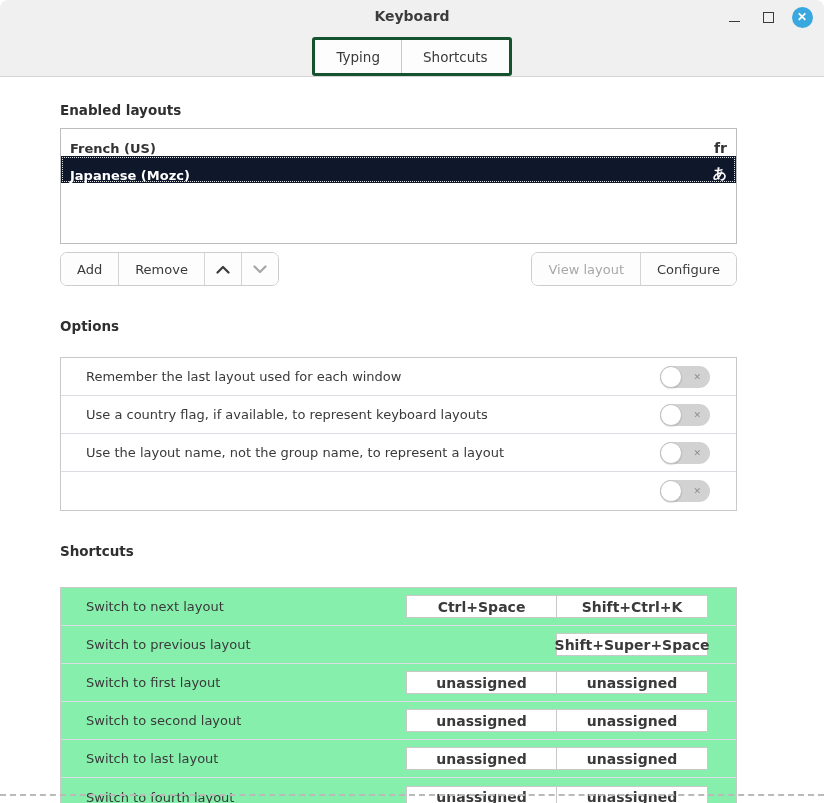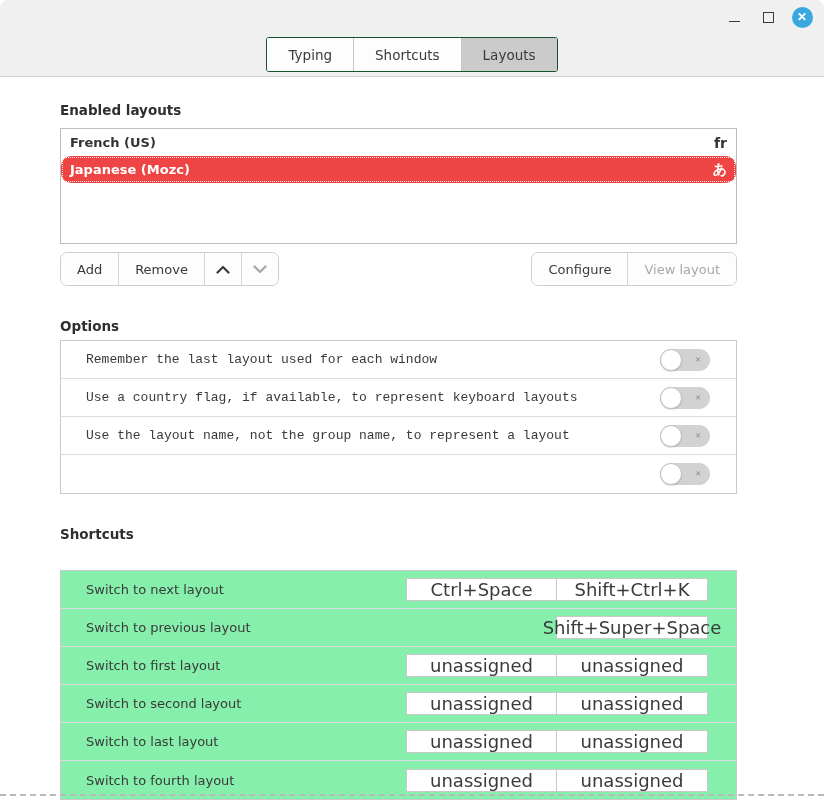--- a/index.html
+++ b/index.html
@@ -20,63 +20,63 @@
   }
   .window-controls { position:absolute; right:10px; top:5px; display:flex; align-items:center; gap:10px; height:24px; }
   .winbtn { width:24px; height:24px; display:flex; align-items:center; justify-content:center; cursor:default; background:none; border:none; }
   .min-glyph { width:11px; height:0; border-top:1.6px solid #3a3a3a; margin-top:8px; }
   .max-glyph { width:11px; height:11px; border:1.6px solid #3a3a3a; background:transparent; }
   .close-circle { width:21px; height:21px; border-radius:50%; display:flex; align-items:center; justify-content:center; }
   .close-x { color:#ffffff; font-size:12px; font-weight:bold; line-height:1; }
 
   
   .tabbar { position:absolute; left:0; right:0; top:37px; display:flex; justify-content:center; }
-  .tabgroup { display:flex; border:1px solid #14532d; border-radius:3px; overflow:hidden; background:#fff; }
+  .tabgroup { display:flex; border:3px solid #14532d; border-radius:3px; overflow:hidden; background:#fff; }
   .tab {
     height:33px; padding:0 21px; display:flex; align-items:center; justify-content:center;
     font-size:13.5px; color:#3a3a3a; background:#fdfdfd; border:none; cursor:default;
     border-right:1px solid #c8c8c8; font-family:inherit;
   }
   .tab:last-child { border-right:none; }
   .tab.active { background:#cbcbcb; }
 
   
   .content { padding:0 87px 0 60px; }
   .section-heading { font-size:13.5px; font-weight:bold; color:#2f2f2f; }
   .h-enabled { margin-top:25px; }
   .h-options { margin-top:32px; }
   .h-shortcuts { margin-top:32px; }
 
   
   .layout-list { margin-top:10px; border:1px solid #bdbdbd; background:#fff; height:116px; }
   .layout-row {
-    height:27px; display:flex; align-items:center; padding:0 9px;
+    height:27px; display:flex; align-items:flex-end; padding:0 9px;
     font-size:13px; font-weight:bold; color:#333; position:relative; cursor:default;
   }
   .layout-row .badge { margin-left:auto; font-size:14px; font-weight:bold; }
-  .layout-row.selected { background:#ef4444; color:#fff;border-radius:10px; }
+  .layout-row.selected { background:#0f172a; color:#fff; }
   .layout-row.selected::after {
     content:""; position:absolute; inset:1px; border:1px dotted rgba(255,255,255,.85); pointer-events:none;
   }
 
   
   .list-actions { margin-top:8px; display:flex; justify-content:space-between; align-items:flex-start; }
   .btngroup { display:flex; border:1px solid #cdcdcd; border-radius:7px; overflow:hidden; background:#fff; }
   .btn {
     height:32px; display:flex; align-items:center; justify-content:center;
     background:#fdfdfd; border:none; border-right:1px solid #d4d4d4;
     font-size:13px; color:#3a3a3a; padding:0 16px; cursor:default; font-family:inherit;
   }
   .btn:last-child { border-right:none; }
   .btn.icon-btn { padding:0 11px; }
   .btn.disabled { color:#a8a8a8; }
   .chev { display:block; }
 
   
-  .option-box { margin-top:6px; border:1px solid #c9c9c9; background:#fff;font-family:Liberation Mono, monospace; }
+  .option-box { margin-top:23px; border:1px solid #c9c9c9; background:#fff; }
   .option-row {
     height:38px; display:flex; align-items:center; padding:0 26px 0 25px;
     border-bottom:1px solid #dcdce2; font-size:13px; color:#3a3a3a;
   }
   .option-row:last-child { border-bottom:none; }
   .toggle { margin-left:auto; width:50px; height:22px; border-radius:11px; background:#d2d2d2; position:relative; cursor:default; }
   .toggle .knob {
     position:absolute; left:0; top:0; width:22px; height:22px; border-radius:50%;
     background:#ffffff; border:1px solid #c2c2c2; box-shadow:0 1px 1px rgba(0,0,0,.12);
   }
@@ -88,53 +88,53 @@
   
   .shortcut-box { margin-top:28px; border:1px solid #c9c9c9; background:#86efac; }
   .shortcut-row {
     height:38px; display:flex; align-items:center; padding:0 28px 0 25px;
     border-bottom:1px solid #dcdce2; font-size:13px; color:#3a3a3a;
   }
   .shortcut-row:last-child { border-bottom:none; }
   .kbgroup { margin-left:auto; display:flex; border:1px solid #c9c9c9; background:#fff; }
   .kbtn {
     width:150px; height:21px; display:flex; align-items:center; justify-content:center;
-    font-size:18px; color:#3a3a3a; background:#fff; border:none;
-    border-right:1px solid #c9c9c9; cursor:default; font-family:inherit;
+    font-size:14px; color:#3a3a3a; background:#fff; border:none;
+    border-right:1px solid #c9c9c9; cursor:default; font-family:inherit;font-weight:bold;
   }
   .kbtn:last-child { border-right:none; }
 
   .bottom-dash { position:absolute; left:0; right:0; top:794px; border-top:2px dashed #b9b9b9; }
 </style>
 </head>
 <body>
 
 <div class="window">
 
   <div class="header">
     <div class="titlebar">
+      <div class="window-title">Keyboard</div>
       <div class="window-controls">
         <button class="winbtn">
           <span class="min-glyph"></span>
         </button>
         <button class="winbtn">
           <span class="max-glyph"></span>
         </button>
         <button class="winbtn">
           <span class="close-circle" style="background:#38a8de;">
             <span class="close-x">✕</span>
           </span>
         </button>
       </div>
     </div>
     <div class="tabbar">
       <div class="tabgroup">
         <button class="tab">Typing</button>
         <button class="tab">Shortcuts</button>
-        <button class="tab active">Layouts</button>
       </div>
     </div>
   </div>
 
   <div class="content">
 
     <div class="section-heading h-enabled">Enabled layouts</div>
 
     <div class="layout-list">
       <div class="layout-row">
@@ -156,22 +156,22 @@
             <polyline points="1.5,7.5 7,2 12.5,7.5" fill="none" stroke="#3a3a3a" stroke-width="2.2" stroke-linecap="round" stroke-linejoin="round"></polyline>
           </svg>
         </button>
         <button class="btn icon-btn disabled">
           <svg class="chev" width="14" height="9" viewBox="0 0 14 9">
             <polyline points="1.5,1.5 7,7 12.5,1.5" fill="none" stroke="#a6a6a6" stroke-width="2.2" stroke-linecap="round" stroke-linejoin="round"></polyline>
           </svg>
         </button>
       </div>
       <div class="btngroup">
+        <button class="btn disabled">View layout</button>
         <button class="btn">Configure</button>
-        <button class="btn disabled">View layout</button>
       </div>
     </div>
 
     <div class="section-heading h-options">Options</div>
 
     <div class="option-box">
       <div class="option-row">
         <span>Remember the last layout used for each window</span>
         <span class="toggle">
           <span class="knob"></span>

